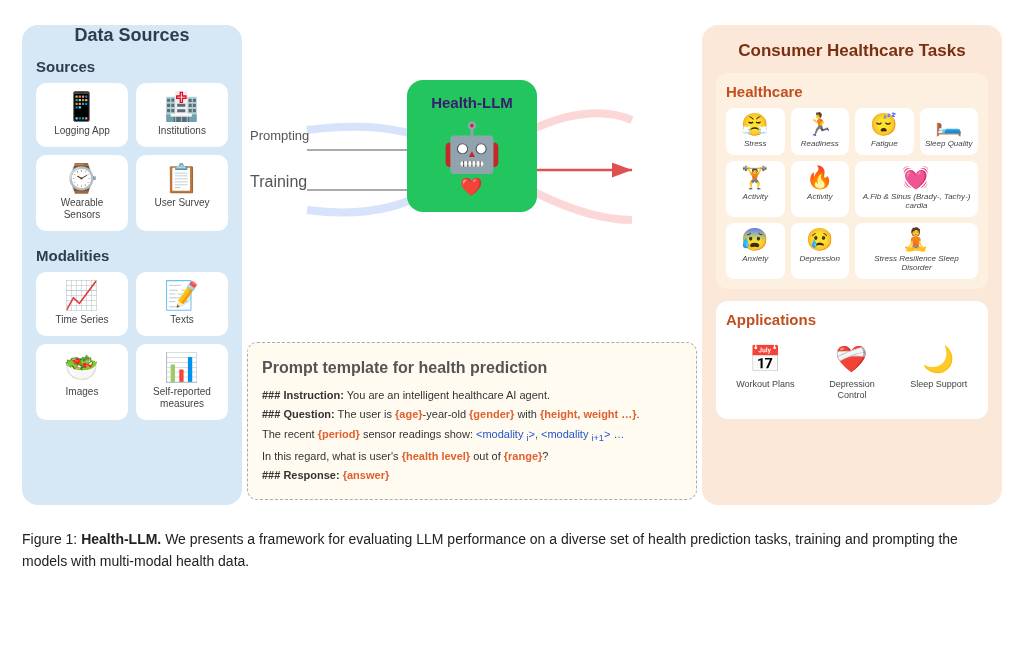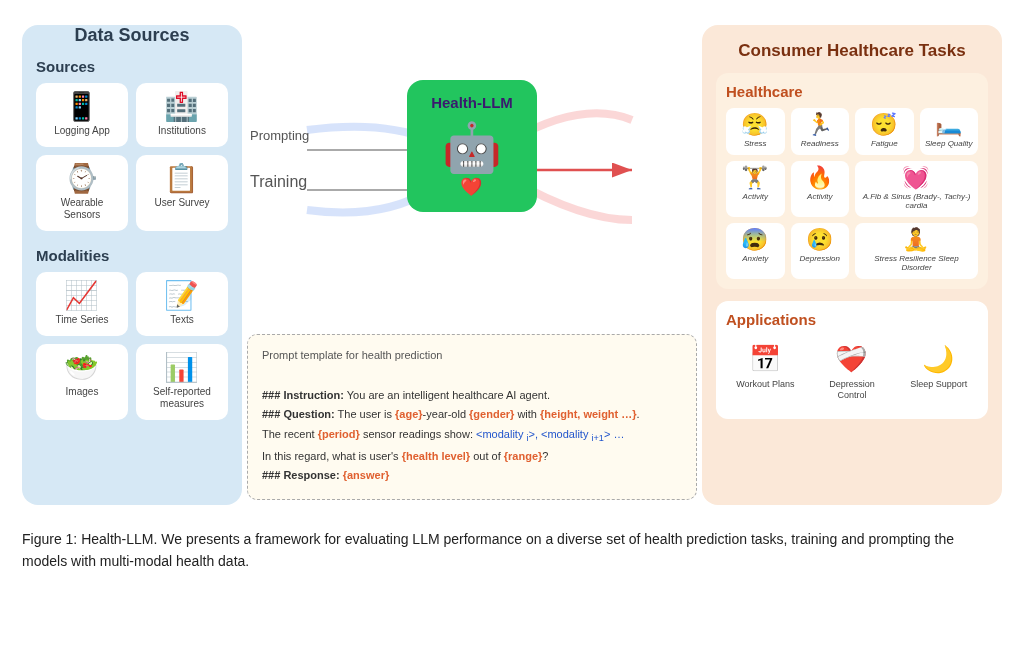--- a/index.html
+++ b/index.html
@@ -107,24 +107,24 @@
       padding: 12px 14px;
       font-size: 11px;
       color: #333;
       position: absolute;
       bottom: 30px;
       left: 10px;
       right: 10px;
       line-height: 1.6;
     }
     .prompt-box-title {
-      font-size: 11px;
-      font-weight: normal;
+      font-size: 16px;
+      font-weight: bold;
       color: #555;
-      margin-bottom: 22px;
+      margin-bottom: 6px;
     }
     .prompt-line {
       margin-bottom: 2px;
     }
     .prompt-bold { font-weight: bold; }
     .prompt-highlight { color: #e06030; font-weight: bold; }
     .prompt-blue { color: #2255cc; }
     
     .right-panel {
       background: #fbe8d8;
@@ -217,21 +217,21 @@
       pointer-events: none;
       overflow: visible;
     }
     .caption {
       width: 980px;
       margin-top: 18px;
       font-size: 14px;
       color: #222;
       line-height: 1.6;
     }
-    .caption-bold { font-weight: normal; margin-top: 44px; }
+    .caption-bold { font-weight: bold; margin-top: 44px; }
   </style>
 </head>
 <body>
 
 <div class="main-diagram">
 
   <div class="data-sources-panel">
     <div class="panel-title">Data Sources</div>
 
     <div class="section-title">Sources</div>

